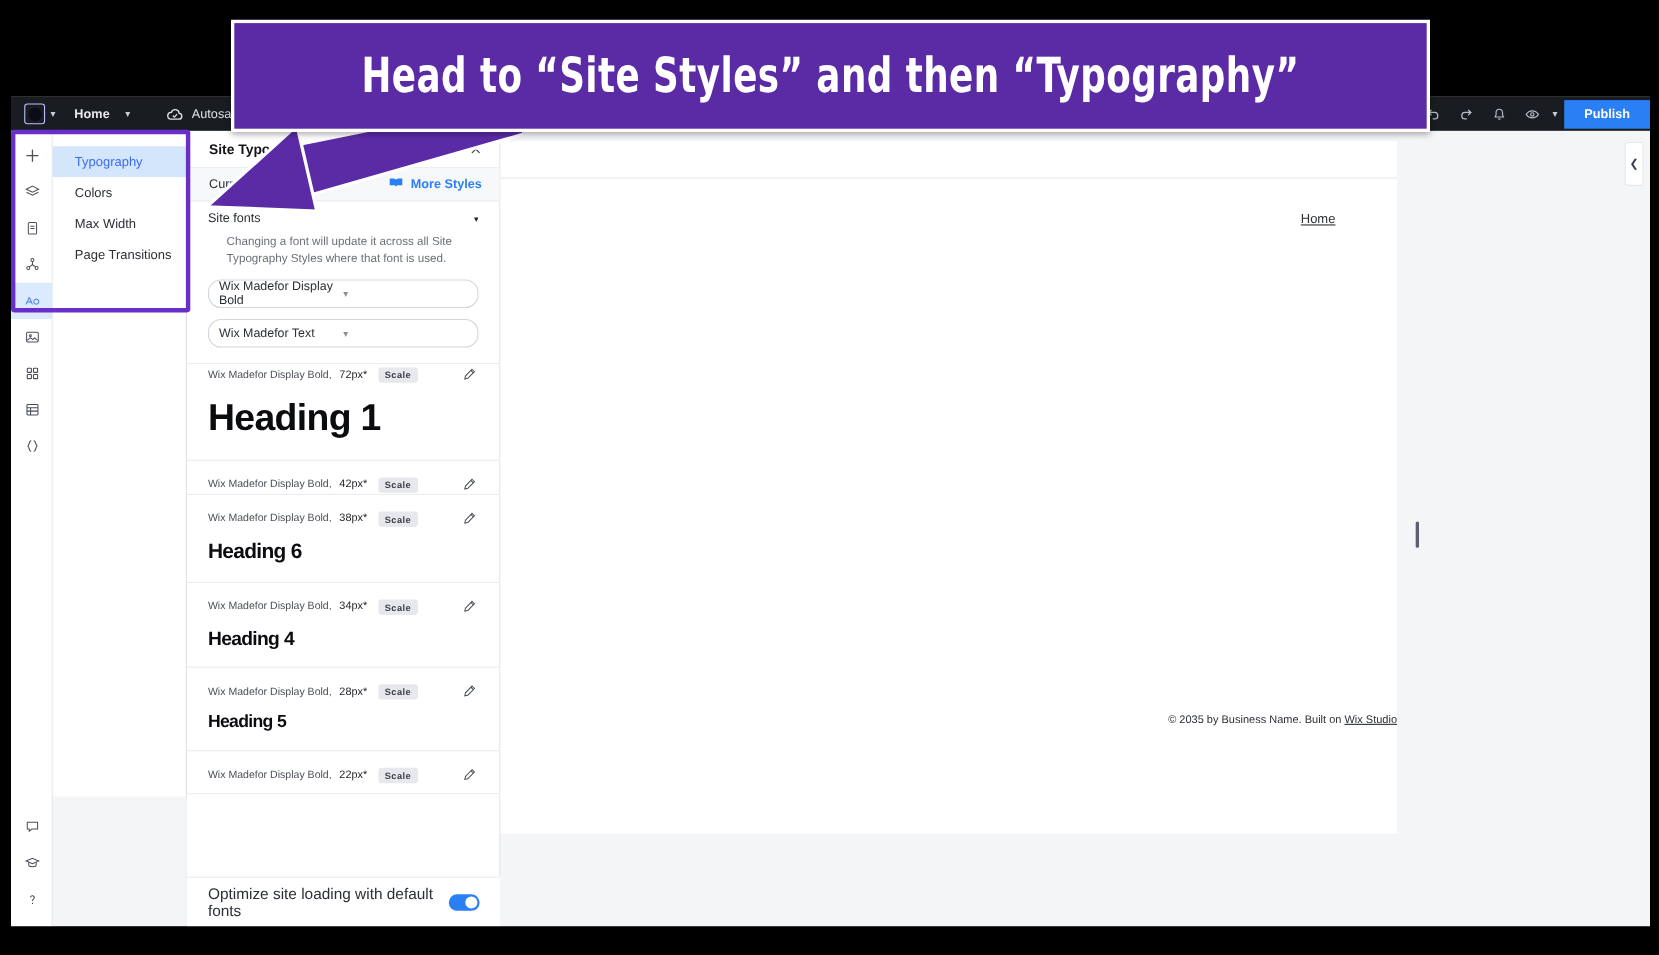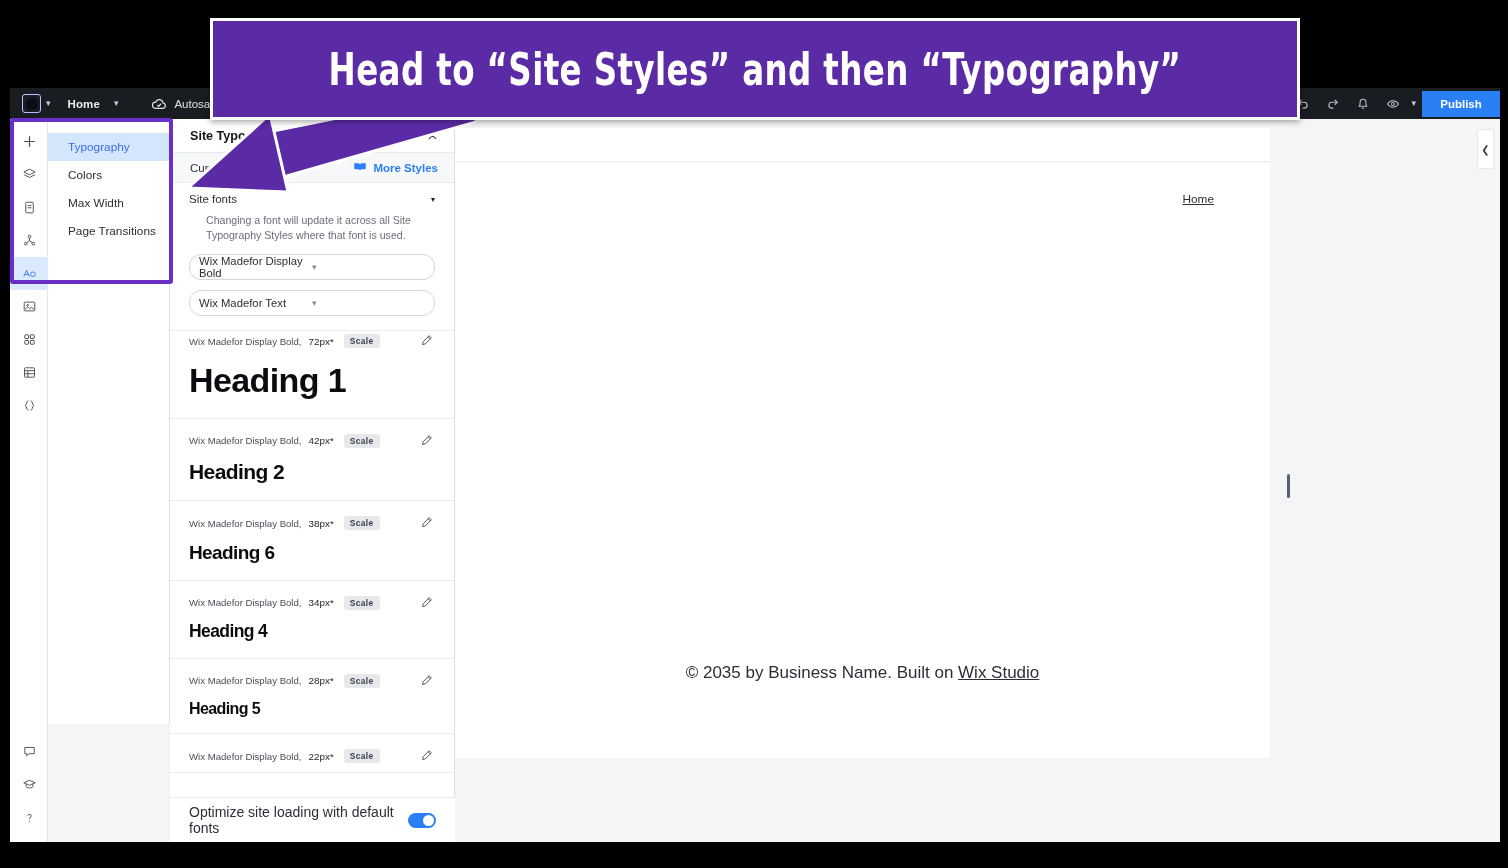--- a/index.html
+++ b/index.html
@@ -142,22 +142,22 @@
     position:absolute; left:0; top:9px; width:815px; height:34px;
     background:#fff; border-bottom:1px solid #eceef1;
   }
   .cv-page {
     position:absolute; left:0; top:44px; width:815px; height:595px;
     background:#fff;
   }
   .cv-nav { position:absolute; right:56px; top:29px; font-size:11.8px; color:#2d3038;
     text-decoration:underline; }
   .cv-footer {
-    position:absolute; left:0; right:0; top:500px; text-align:center;
-    font-size:17px; color:#2b2f36;
+    position:absolute; left:0; right:0; top:486px; text-align:right;
+    font-size:10px; color:#2b2f36;
   }
   .cv-footer a { color:#2b2f36; text-decoration:underline; }
   .cv-handle {
     position:absolute; left:832px; top:355px; width:3px; height:24px;
     background:#5a5f72; border-radius:2px;
   }
   .collapse-btn {
     position:absolute; right:6px; top:10px; width:17px; height:40px;
     background:#fff; border:1px solid #e6e8ec; border-radius:3px 0 0 3px;
     display:flex; align-items:center; justify-content:center;
@@ -408,21 +408,20 @@
             <div class="style-meta">
               <span class="sm-font">Wix Madefor Display Bold,</span>
               <span class="sm-size">42px*</span>
               <span class="sm-badge">Scale</span>
               <span class="sm-sp"></span>
               <span class="pencil"><svg viewBox="0 0 24 24" fill="none" stroke="currentColor" stroke-width="1.6">
                   <path d="M15.6 4.6l3.8 3.8L9 18.8l-4.6 1 1-4.6z"></path>
                   <path d="M13.8 6.4l3.8 3.8"></path>
                 </svg></span>
             </div>
-            <div class="style-sample" style="font-size: 21px; line-height: 28.35px; margin: 9px 0px 14px;">Heading 2</div>
           </div>
           <div class="style-row">
             <div class="style-meta">
               <span class="sm-font">Wix Madefor Display Bold,</span>
               <span class="sm-size">38px*</span>
               <span class="sm-badge">Scale</span>
               <span class="sm-sp"></span>
               <span class="pencil"><svg viewBox="0 0 24 24" fill="none" stroke="currentColor" stroke-width="1.6">
                   <path d="M15.6 4.6l3.8 3.8L9 18.8l-4.6 1 1-4.6z"></path>
                   <path d="M13.8 6.4l3.8 3.8"></path>

